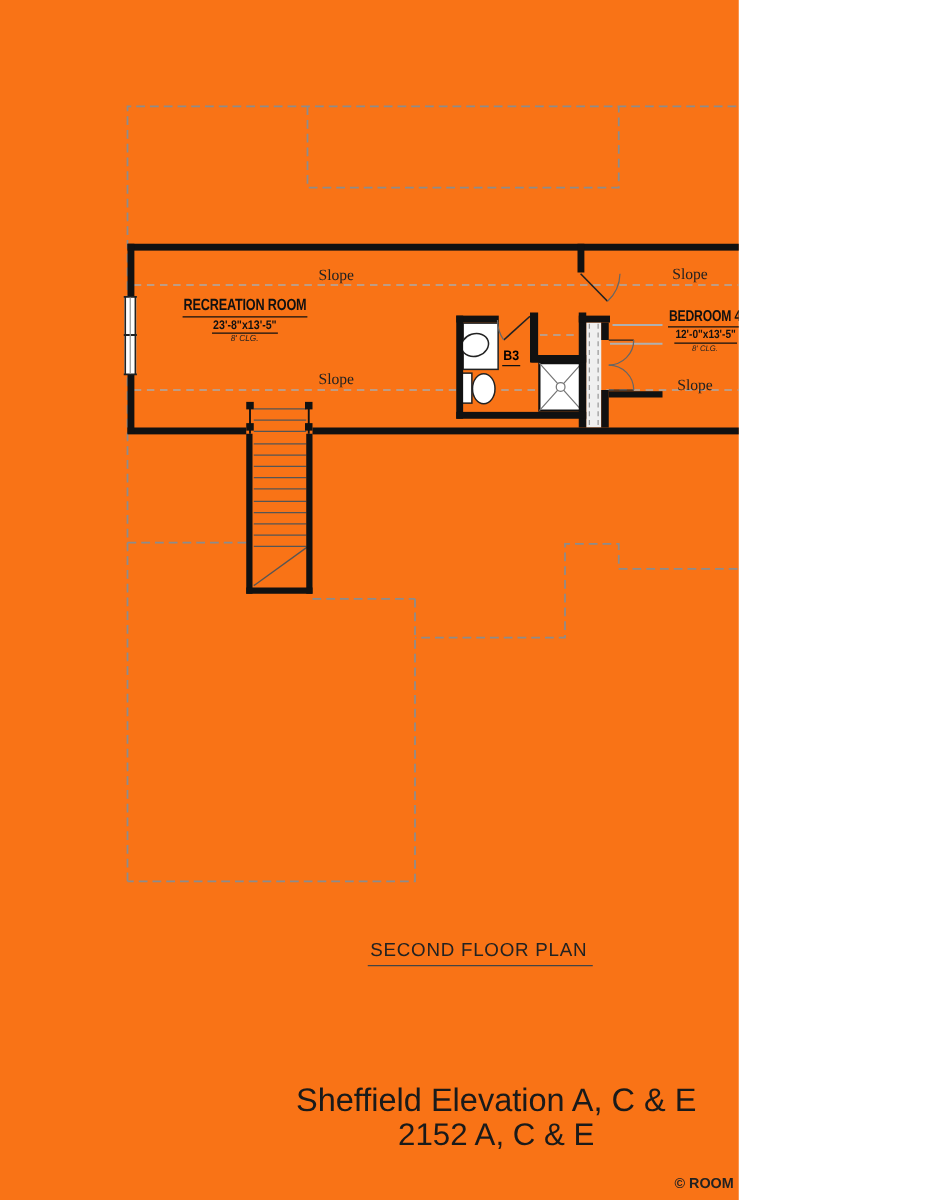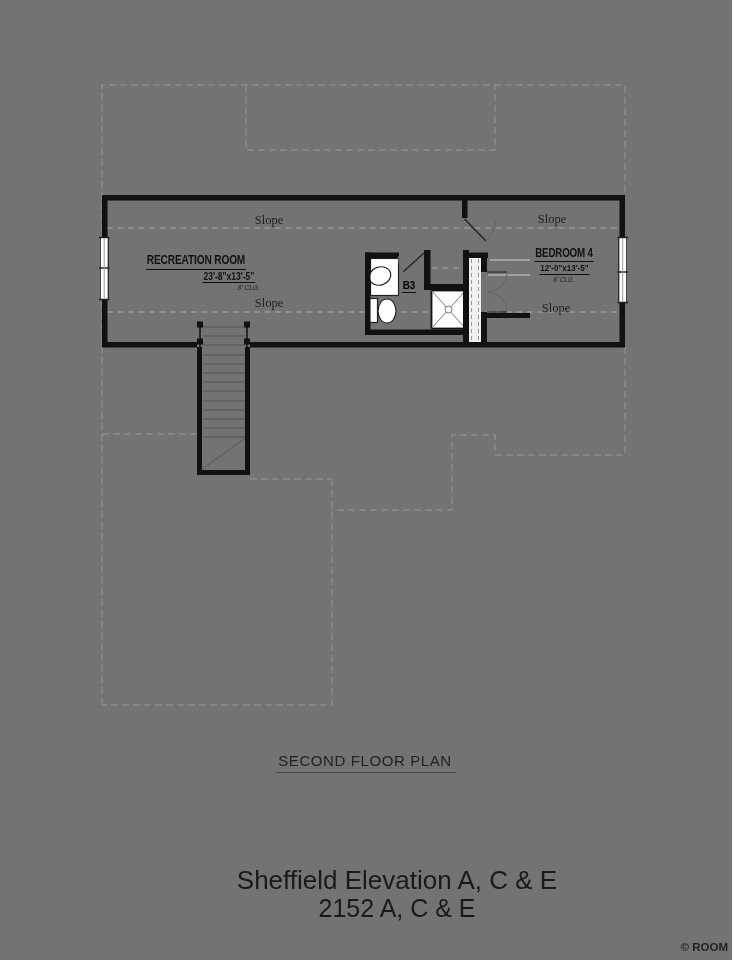--- a/index.html
+++ b/index.html
@@ -1,19 +1,19 @@
 <!DOCTYPE html>
 <html><head>
 <meta charset="utf-8">
 <style>
   html,body{margin:0;padding:0;background:#fff;}
   #canvas{
     position:relative;
-    width:732px;height:960px;
-    background:#737373;
+    width:591px;height:960px;
+    background:#f97316;
     font-family:"Liberation Sans", sans-serif;
     overflow:hidden;
   }
   #plan-svg{position:absolute;left:0;top:0;}
   .label{position:absolute;transform:translateX(-50%);text-align:center;color:#111;white-space:nowrap;}
   .room-label{display:flex;flex-direction:column;align-items:center;line-height:1.12;}
   .room-name{font-size:13px;font-weight:bold;letter-spacing:-0.2px;
     display:inline-block;transform:scaleX(0.78);transform-origin:center;
     border-bottom:1.5px solid #111;padding:0 1px 1px;}
   .room-dims{font-size:10px;font-weight:bold;margin-top:1px;
@@ -158,35 +158,35 @@
         <rect x="197" y="470" width="53" height="5"></rect>
       </g>
     </g>
   </svg>
 
   <div class="label slope" style="left:269px;top:213px;">Slope</div>
   <div class="label slope" style="left:552px;top:212px;">Slope</div>
   <div class="label slope" style="left:269px;top:296px;">Slope</div>
   <div class="label slope" style="left:556px;top:301px;">Slope</div>
 
-  <div class="label room-label" style="left:196px;top:253px;align-items:flex-end;">
+  <div class="label room-label" style="left:196px;top:237px;">
     <span class="room-name">RECREATION ROOM</span>
     <span class="room-dims">23'-8"x13'-5"</span>
     <span class="room-clg">8' CLG.</span>
   </div>
 
   <div class="label room-label" style="left:564px;top:246px;">
     <span class="room-name" style="font-size:12.5px;">BEDROOM 4</span>
     <span class="room-dims" style="font-size:9.5px;">12'-0"x13'-5"</span>
     <span class="room-clg" style="font-size:6.5px;">8' CLG.</span>
   </div>
 
   <span class="b3" style="position:absolute;left:409px;top:279px;">B3</span>
 
-  <div class="label caption" style="left:366px;top:752px;">SECOND FLOOR PLAN</div>
+  <div class="label caption" style="left:384px;top:752px;">SECOND FLOOR PLAN</div>
 
   <div class="label footer" style="left:397px;top:866px;">
     <div class="footer-line1">Sheffield Elevation A, C &amp; E</div>
     <div class="footer-line2">2152 A, C &amp; E</div>
   </div>
 
   <div class="copyright">© ROOM</div>
 
 </div>
 

